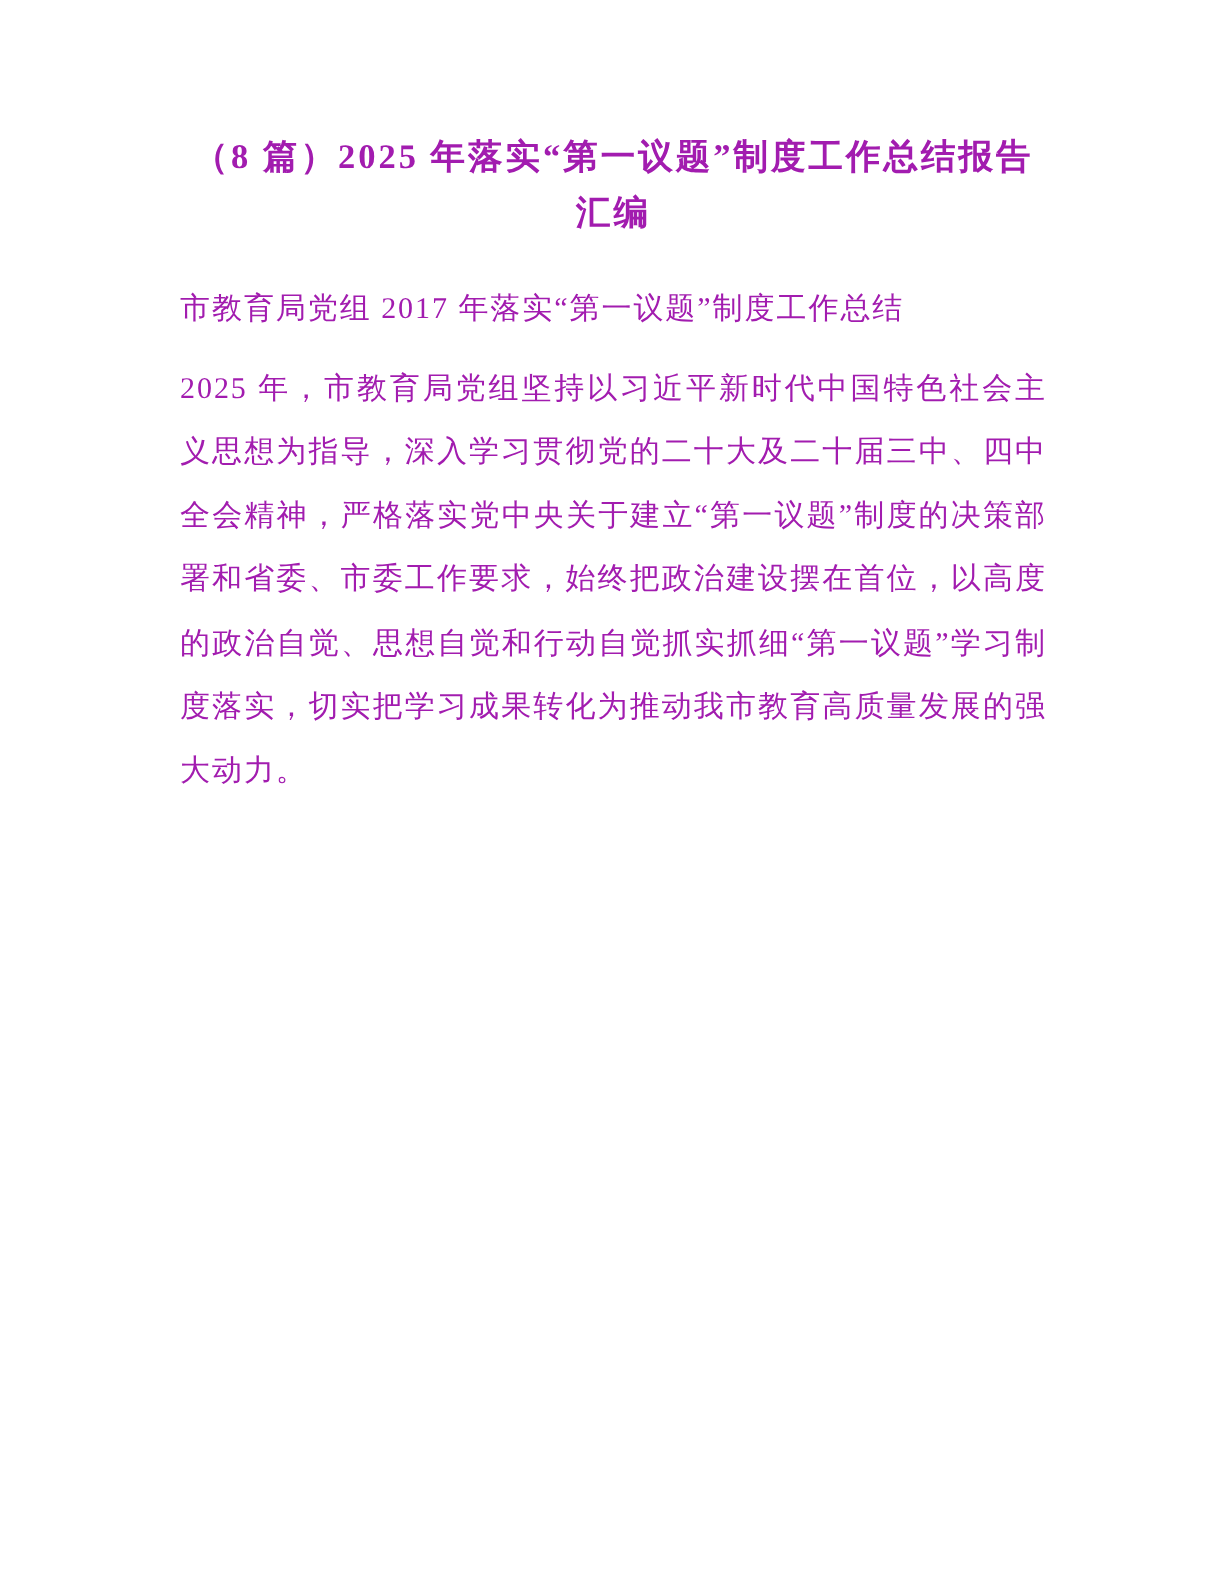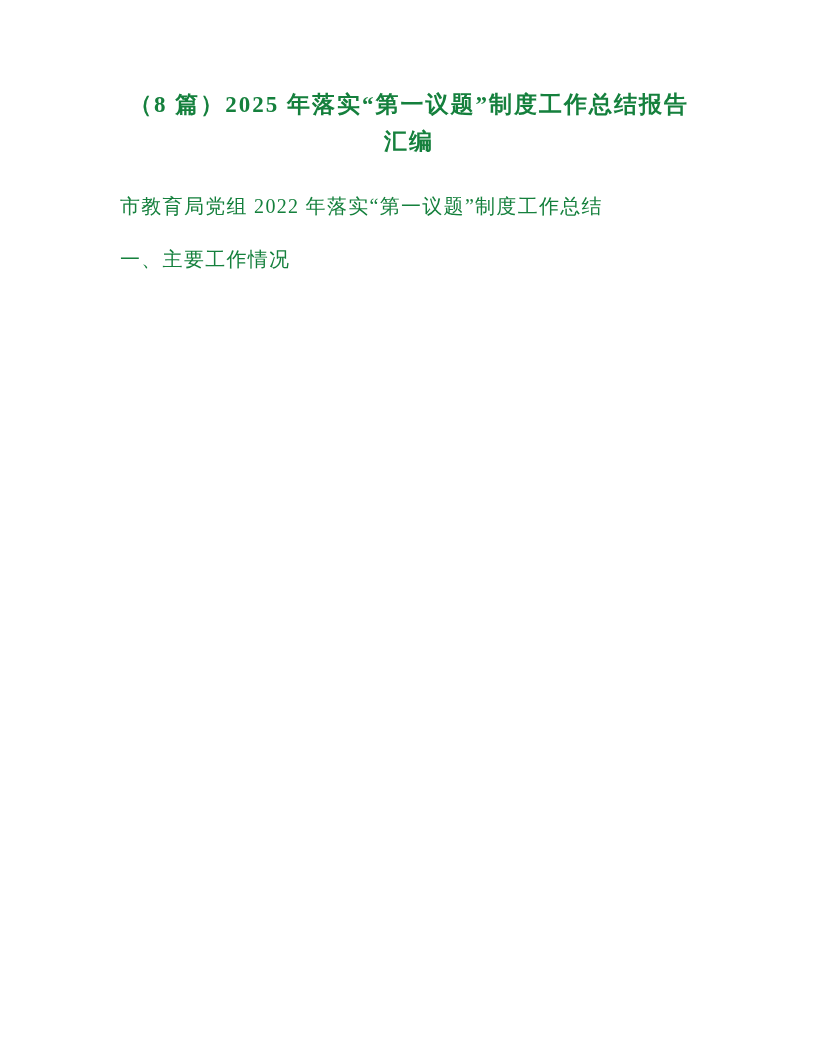--- a/index.html
+++ b/index.html
@@ -9,21 +9,21 @@
   }
   .page {
     position: relative;
     width: 816px;
     height: 1056px;
     margin: 0 auto;
     background: #ffffff;
     box-sizing: border-box;
     padding: 86px 118px 0 120px;
     font-family: "Liberation Serif", "DejaVu Serif", serif;
-    color: #15803d;
+    color: #a21caf;
     overflow: hidden;
   }
   .doc-title {
     font-size: 23px;
     font-weight: bold;
     text-align: center;
     letter-spacing: 2px;
     line-height: 37px;
     margin: 0 0 25px 0;
   }
@@ -45,18 +45,18 @@
   .body-par:last-child {
     margin-bottom: 0;
   }
 </style>
 </head>
 <body>
 
 <div class="page">
   <h1 class="doc-title">（8 篇）2025 年落实“第一议题”制度工作总结报告汇编</h1>
 
-  <p class="para subtitle">市教育局党组 2022 年落实“第一议题”制度工作总结</p>
+  <p class="para subtitle">市教育局党组 2017 年落实“第一议题”制度工作总结</p>
 
+  <p class="para body-par">2025 年，市教育局党组坚持以习近平新时代中国特色社会主义思想为指导，深入学习贯彻党的二十大及二十届三中、四中全会精神，严格落实党中央关于建立“第一议题”制度的决策部署和省委、市委工作要求，始终把政治建设摆在首位，以高度的政治自觉、思想自觉和行动自觉抓实抓细“第一议题”学习制度落实，切实把学习成果转化为推动我市教育高质量发展的强大动力。</p>
 
-  <h2 class="para section-heading">一、主要工作情况</h2>
 
 </div>
 
 </body></html>

